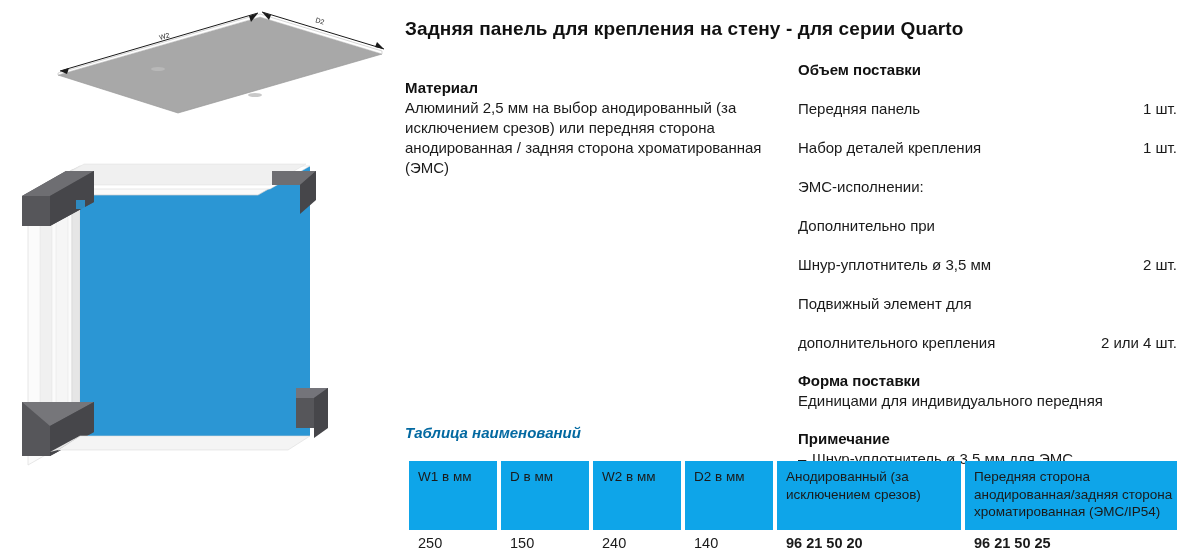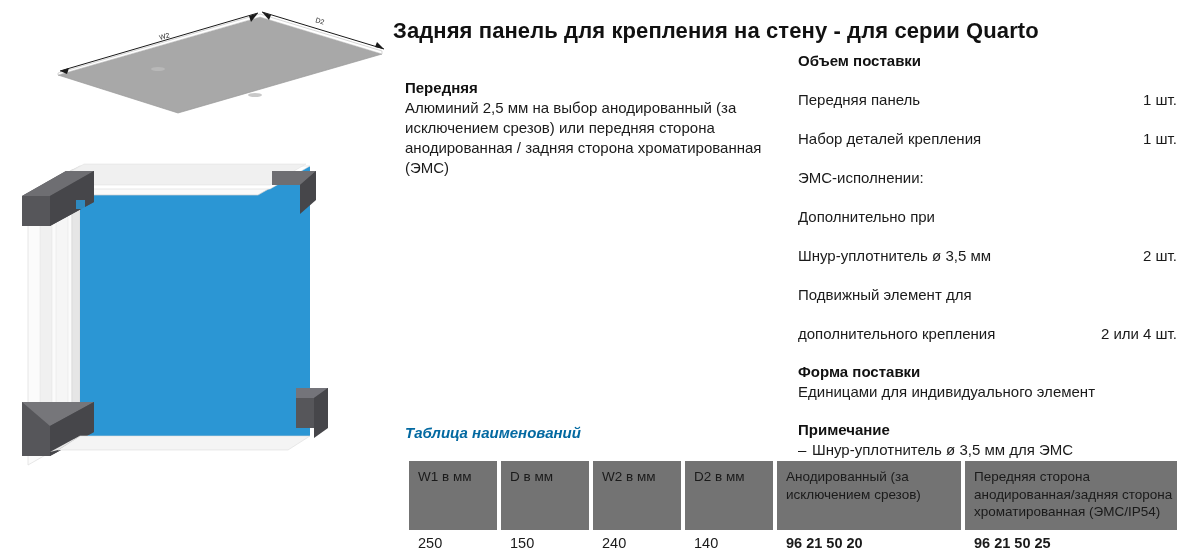--- a/index.html
+++ b/index.html
@@ -13,47 +13,47 @@
   .page { position: relative; width: 1177px; height: 556px; }
 
   
   .illus-col { position: absolute; left: 0; top: 0; width: 395px; height: 556px; }
 
   .panel-drawing { position: absolute; left: 10px; top: 0px; width: 380px; height: 120px; }
   .encl-drawing  { position: absolute; left: 10px; top: 140px; width: 380px; height: 360px; }
 
   
   .title {
-    position: absolute; left: 393px; top: 18px;
-    font-size: 22px; font-weight: bold; letter-spacing: .1px;
+    position: absolute; left: 405px; top: 18px;
+    font-size: 19px; font-weight: bold; letter-spacing: .1px;
     color: #111;
   }
   .col-left  { position: absolute; left: 405px; top: 60px; width: 370px; }
-  .col-right { position: absolute; left: 798px; top: 51px; width: 379px; }
+  .col-right { position: absolute; left: 798px; top: 60px; width: 379px; }
 
   .para { font-size: 15px; line-height: 20px; color: #1a1a1a; }
   .hdr  { font-size: 15px; line-height: 20px; font-weight: bold; color: #111; }
   .gap-lg { height: 18px; }
 
   .kv { display: flex; justify-content: space-between; align-items: baseline;
         font-size: 15px; line-height: 20px; margin-top: 19px; }
   .kv .k { flex: 1 1 auto; padding-right: 10px; }
   .kv .v { flex: 0 0 auto; text-align: right; white-space: nowrap; }
 
   .note-item { display: flex; font-size: 15px; line-height: 20px; }
   .note-item .dash { width: 14px; flex: 0 0 14px; }
   .note-item .txt  { flex: 1 1 auto; }
 
   
   .tbl-wrap { position: absolute; left: 405px; top: 424px; width: 764px; }
   .tbl-title { font-size: 15px; font-weight: bold; margin-bottom: 20px; color: #0369a1; font-style: italic; }
   table.spec { border-collapse: separate; border-spacing: 4px 0; width: 100%;
                table-layout: fixed; }
   table.spec th {
-    background: #737373; text-align: left; font-weight: normal;
+    background: #0ea5e9; text-align: left; font-weight: normal;
     font-size: 13.5px; line-height: 17.5px; color: #1a1a1a;
     padding: 7px 9px 9px 9px; vertical-align: top; height: 66px;
   }
   table.spec td {
     font-size: 14.5px; line-height: 17px; color: #1a1a1a;
     padding: 5px 9px 4px 9px; border-bottom: 1px solid #0c4a6e;
     vertical-align: bottom; white-space: nowrap;
   }
   table.spec td.code { font-weight: bold; }
   .c-dim { width: 88px; }
@@ -134,21 +134,21 @@
       <polygon points="62,300 70,296 48,310 40,312" fill="#e8e8e8"></polygon>
 
       <rect x="66" y="60" width="9" height="9" fill="#2b96d4" opacity="0.85"></rect>
     </svg>
   </div>
 
   <div class="title">Задняя панель для крепления на стену - для серии Quarto</div>
 
   <div class="col-left">
     <div class="gap-lg"></div>
-    <div class="hdr">Передняя</div>
+    <div class="hdr">Материал</div>
     <div class="para">Алюминий 2,5 мм на выбор анодированный (за исключением срезов) или передняя сторона анодированная / задняя сторона хроматированная (ЭМС)</div>
   </div>
 
   <div class="col-right">
     <div class="hdr">Объем поставки</div>
 
     <div class="kv">
         <span class="k">Передняя панель</span>
         <span class="v">1 шт.</span>
       </div>
@@ -172,21 +172,21 @@
         <span class="k">Подвижный элемент для</span>
         <span class="v"></span>
       </div>
     <div class="kv">
         <span class="k">дополнительного крепления</span>
         <span class="v">2 или 4 шт.</span>
       </div>
 
     <div class="gap-lg"></div>
     <div class="hdr">Форма поставки</div>
-    <div class="para">Единицами для индивидуального элемент</div>
+    <div class="para">Единицами для индивидуального передняя</div>
 
     <div class="gap-lg"></div>
     <div class="hdr">Примечание</div>
     <div class="note-item">
       <span class="dash">–</span>
       <span class="txt">Шнур-уплотнитель ø 3,5 мм для ЭМС</span>
     </div>
   </div>
 
   <div class="tbl-wrap">

